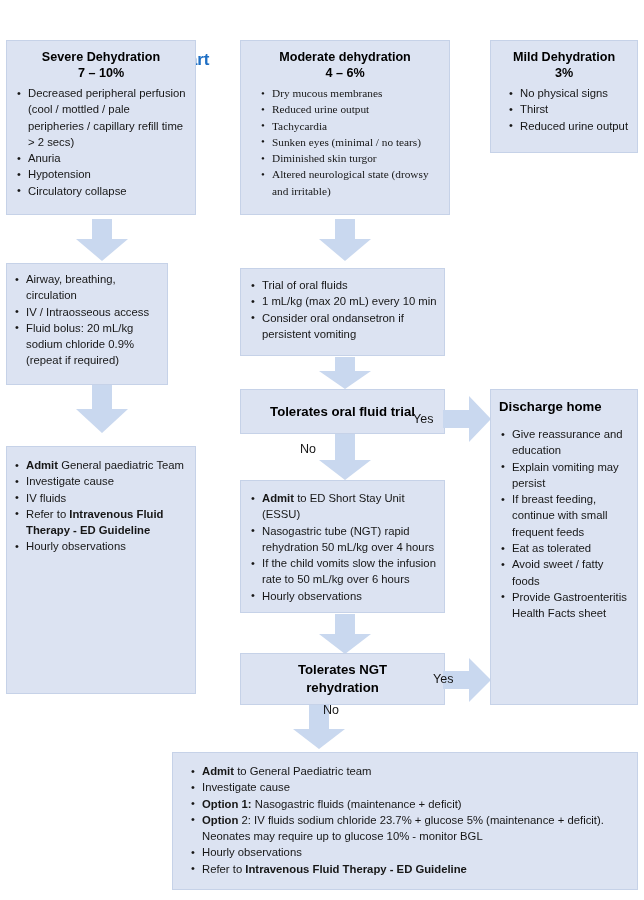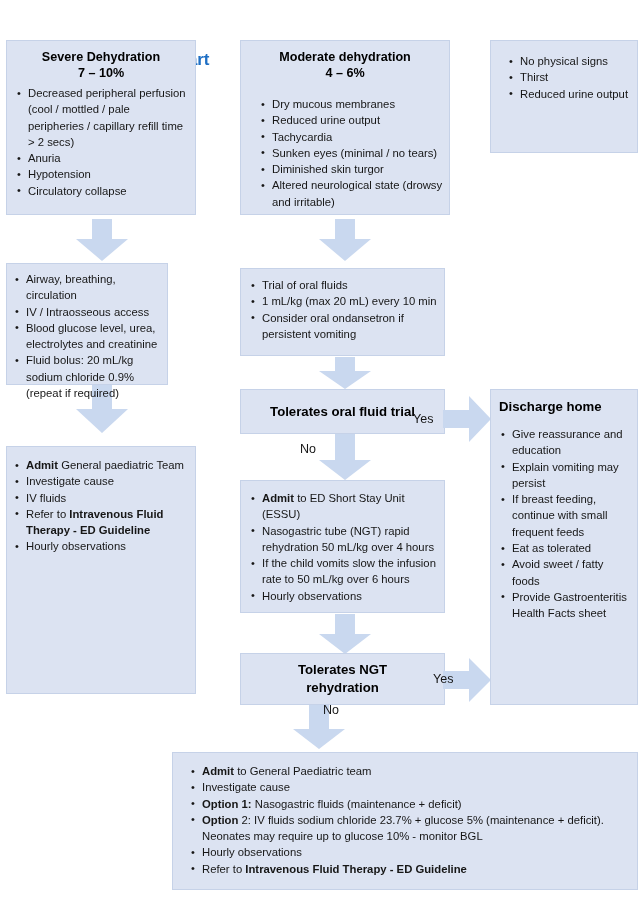--- a/index.html
+++ b/index.html
@@ -105,33 +105,37 @@
       </ul>
     </div>
   </div>
 
   <div class="box" style="left:240px;top:40px;width:210px;height:175px;">
     <div class="box-inner" style="padding:8px 6px 0 6px;">
       <div class="hdr">
         <span>Moderate dehydration</span><br>
         <span>4 – 6%</span>
       </div>
-      <ul class="list" style="margin-top:15px;padding-left:12px;">
+      <ul class="list" style="margin-top:4px;padding-left:12px;font-family:Liberation Serif, serif;">
         <li>Dry mucous membranes</li>
         <li>Reduced urine output</li>
         <li>Tachycardia</li>
         <li>Sunken eyes (minimal / no tears)</li>
         <li>Diminished skin turgor</li>
         <li>Altered neurological state (drowsy and irritable)</li>
       </ul>
     </div>
   </div>
 
   <div class="box" style="left:490px;top:40px;width:148px;height:113px;">
     <div class="box-inner" style="padding:8px 6px 0 6px;">
+      <div class="hdr">
+        <span>Mild Dehydration</span><br>
+        <span>3%</span>
+      </div>
       <ul class="list" style="margin-top:4px;padding-left:10px;">
         <li>No physical signs</li>
         <li>Thirst</li>
         <li>Reduced urine output</li>
       </ul>
     </div>
   </div>
 
   <div class="arrow-down" style="left:76px;top:219px;">
     <svg width="52" height="42" viewBox="0 0 52 42">
@@ -143,21 +147,20 @@
     <svg width="52" height="48" viewBox="0 0 52 48">
       <polygon points="16,0 36,0 36,24 52,24 26,48 0,24 16,24" fill="#C9D8EF"></polygon>
     </svg>
   </div>
 
   <div class="box" style="left:6px;top:263px;width:162px;height:122px;">
     <div class="box-inner" style="padding:7px 6px 0 6px;">
       <ul class="list">
         <li>Airway, breathing, circulation</li>
         <li>IV / Intraosseous access</li>
-        <li>Blood glucose level, urea, electrolytes and creatinine</li>
         <li>Fluid bolus: 20 mL/kg sodium chloride 0.9% (repeat if required)</li>
       </ul>
     </div>
   </div>
 
   <div class="box" style="left:6px;top:446px;width:190px;height:248px;">
     <div class="box-inner" style="padding:10px 6px 0 6px;">
       <ul class="list">
         <li><span class="b">Admit</span><span> General paediatric Team</span></li>
         <li>Investigate cause</li>

